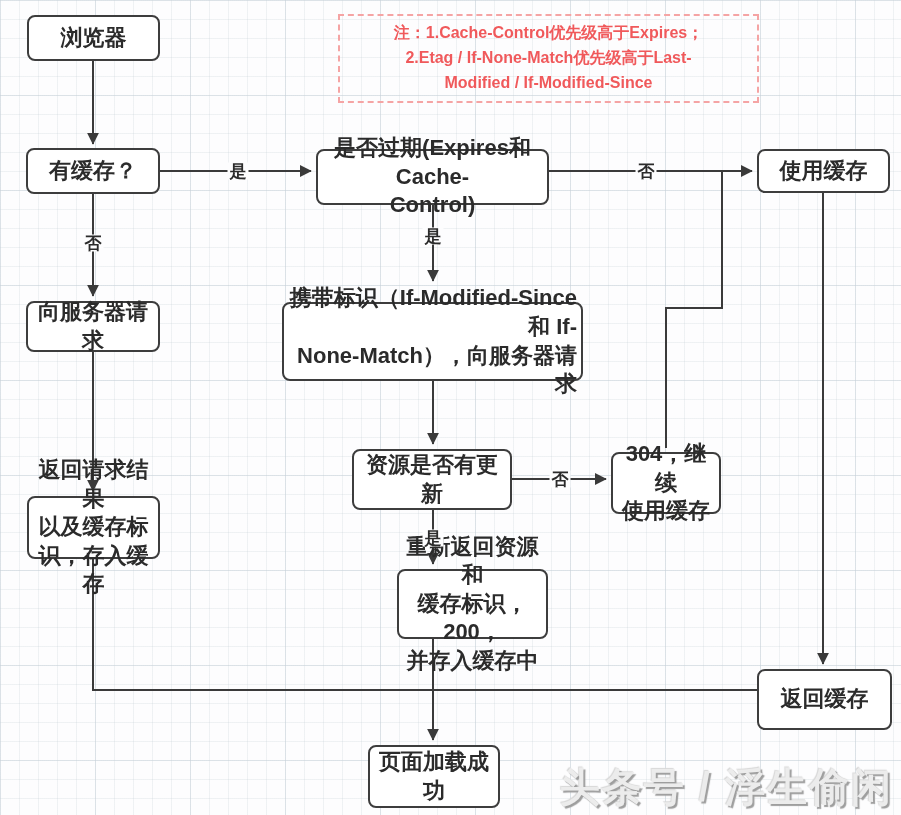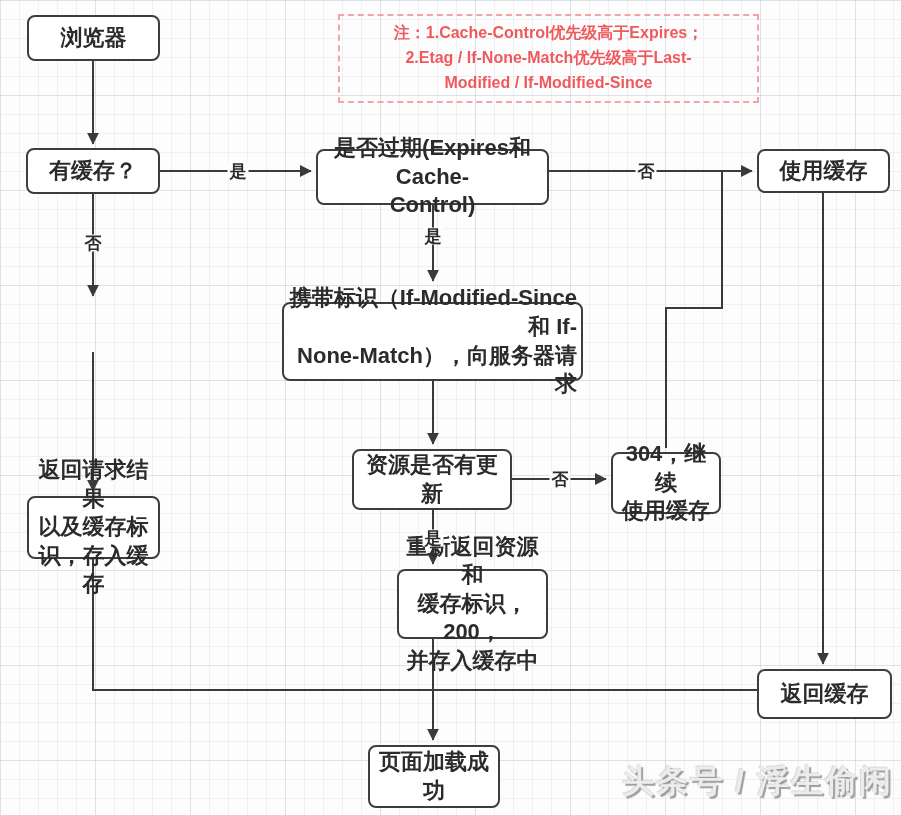--- a/index.html
+++ b/index.html
@@ -50,21 +50,21 @@
     font-size:16px;font-weight:700;
     line-height:1.55;
     display:flex;align-items:center;justify-content:center;
     text-align:center;
     white-space:pre-line;
     background:transparent;
   }
   .watermark{
     position:absolute;
     right:8px;top:760px;
-    font-size:32px;font-weight:700;
+    font-size:40px;font-weight:700;
     letter-spacing:2px;
     color:#ececec;
     text-shadow:2px 2px 1px #9e9e9e, -1px -1px 1px #d8d8d8;
     white-space:nowrap;
   }
 </style>
 </head>
 <body>
 
 <div id="canvas">
@@ -98,40 +98,41 @@
 
   <div class="node" style="left:27px;top:15px;width:133px;height:46px;">浏览器</div>
 
   <div class="node" style="left:26px;top:148px;width:134px;height:46px;">有缓存？</div>
 
   <div class="node" style="left:316px;top:149px;width:233px;height:56px;">是否过期(Expires和Cache-
 Control)</div>
 
   <div class="node" style="left:757px;top:149px;width:133px;height:44px;">使用缓存</div>
 
+  <div class="node" style="left:26px;top:301px;width:134px;height:51px;">向服务器请求</div>
 
   <div class="node" style="left:282px;top:302px;width:301px;height:79px;text-align:right;">携带标识（If-Modified-Since和 If-
 None-Match），向服务器请求</div>
 
   <div class="node" style="left:352px;top:449px;width:160px;height:61px;">资源是否有更新</div>
 
   <div class="node" style="left:611px;top:452px;width:110px;height:62px;">304，继续
 使用缓存</div>
 
   <div class="node" style="left:27px;top:496px;width:133px;height:63px;">返回请求结果
 以及缓存标
 识，存入缓存</div>
 
   <div class="node" style="left:357px;top:569px;width:151px;height:70px;margin-left:40px;">重新返回资源和
 缓存标识，200，
 并存入缓存中</div>
 
   <div class="node" style="left:368px;top:745px;width:132px;height:63px;">页面加载成功</div>
 
-  <div class="node" style="left:757px;top:669px;width:135px;height:50px;">返回缓存</div>
+  <div class="node" style="left:757px;top:669px;width:135px;height:61px;">返回缓存</div>
 
   <span class="edge-label" style="left:238px;top:171px;">是</span>
   <span class="edge-label" style="left:93px;top:243px;">否</span>
   <span class="edge-label" style="left:433px;top:236px;">是</span>
   <span class="edge-label" style="left:646px;top:171px;">否</span>
   <span class="edge-label" style="left:560px;top:479px;">否</span>
   <span class="edge-label" style="left:433px;top:538px;">是</span>
 
   <div class="watermark">头条号 / 浮生偷闲</div>
 

